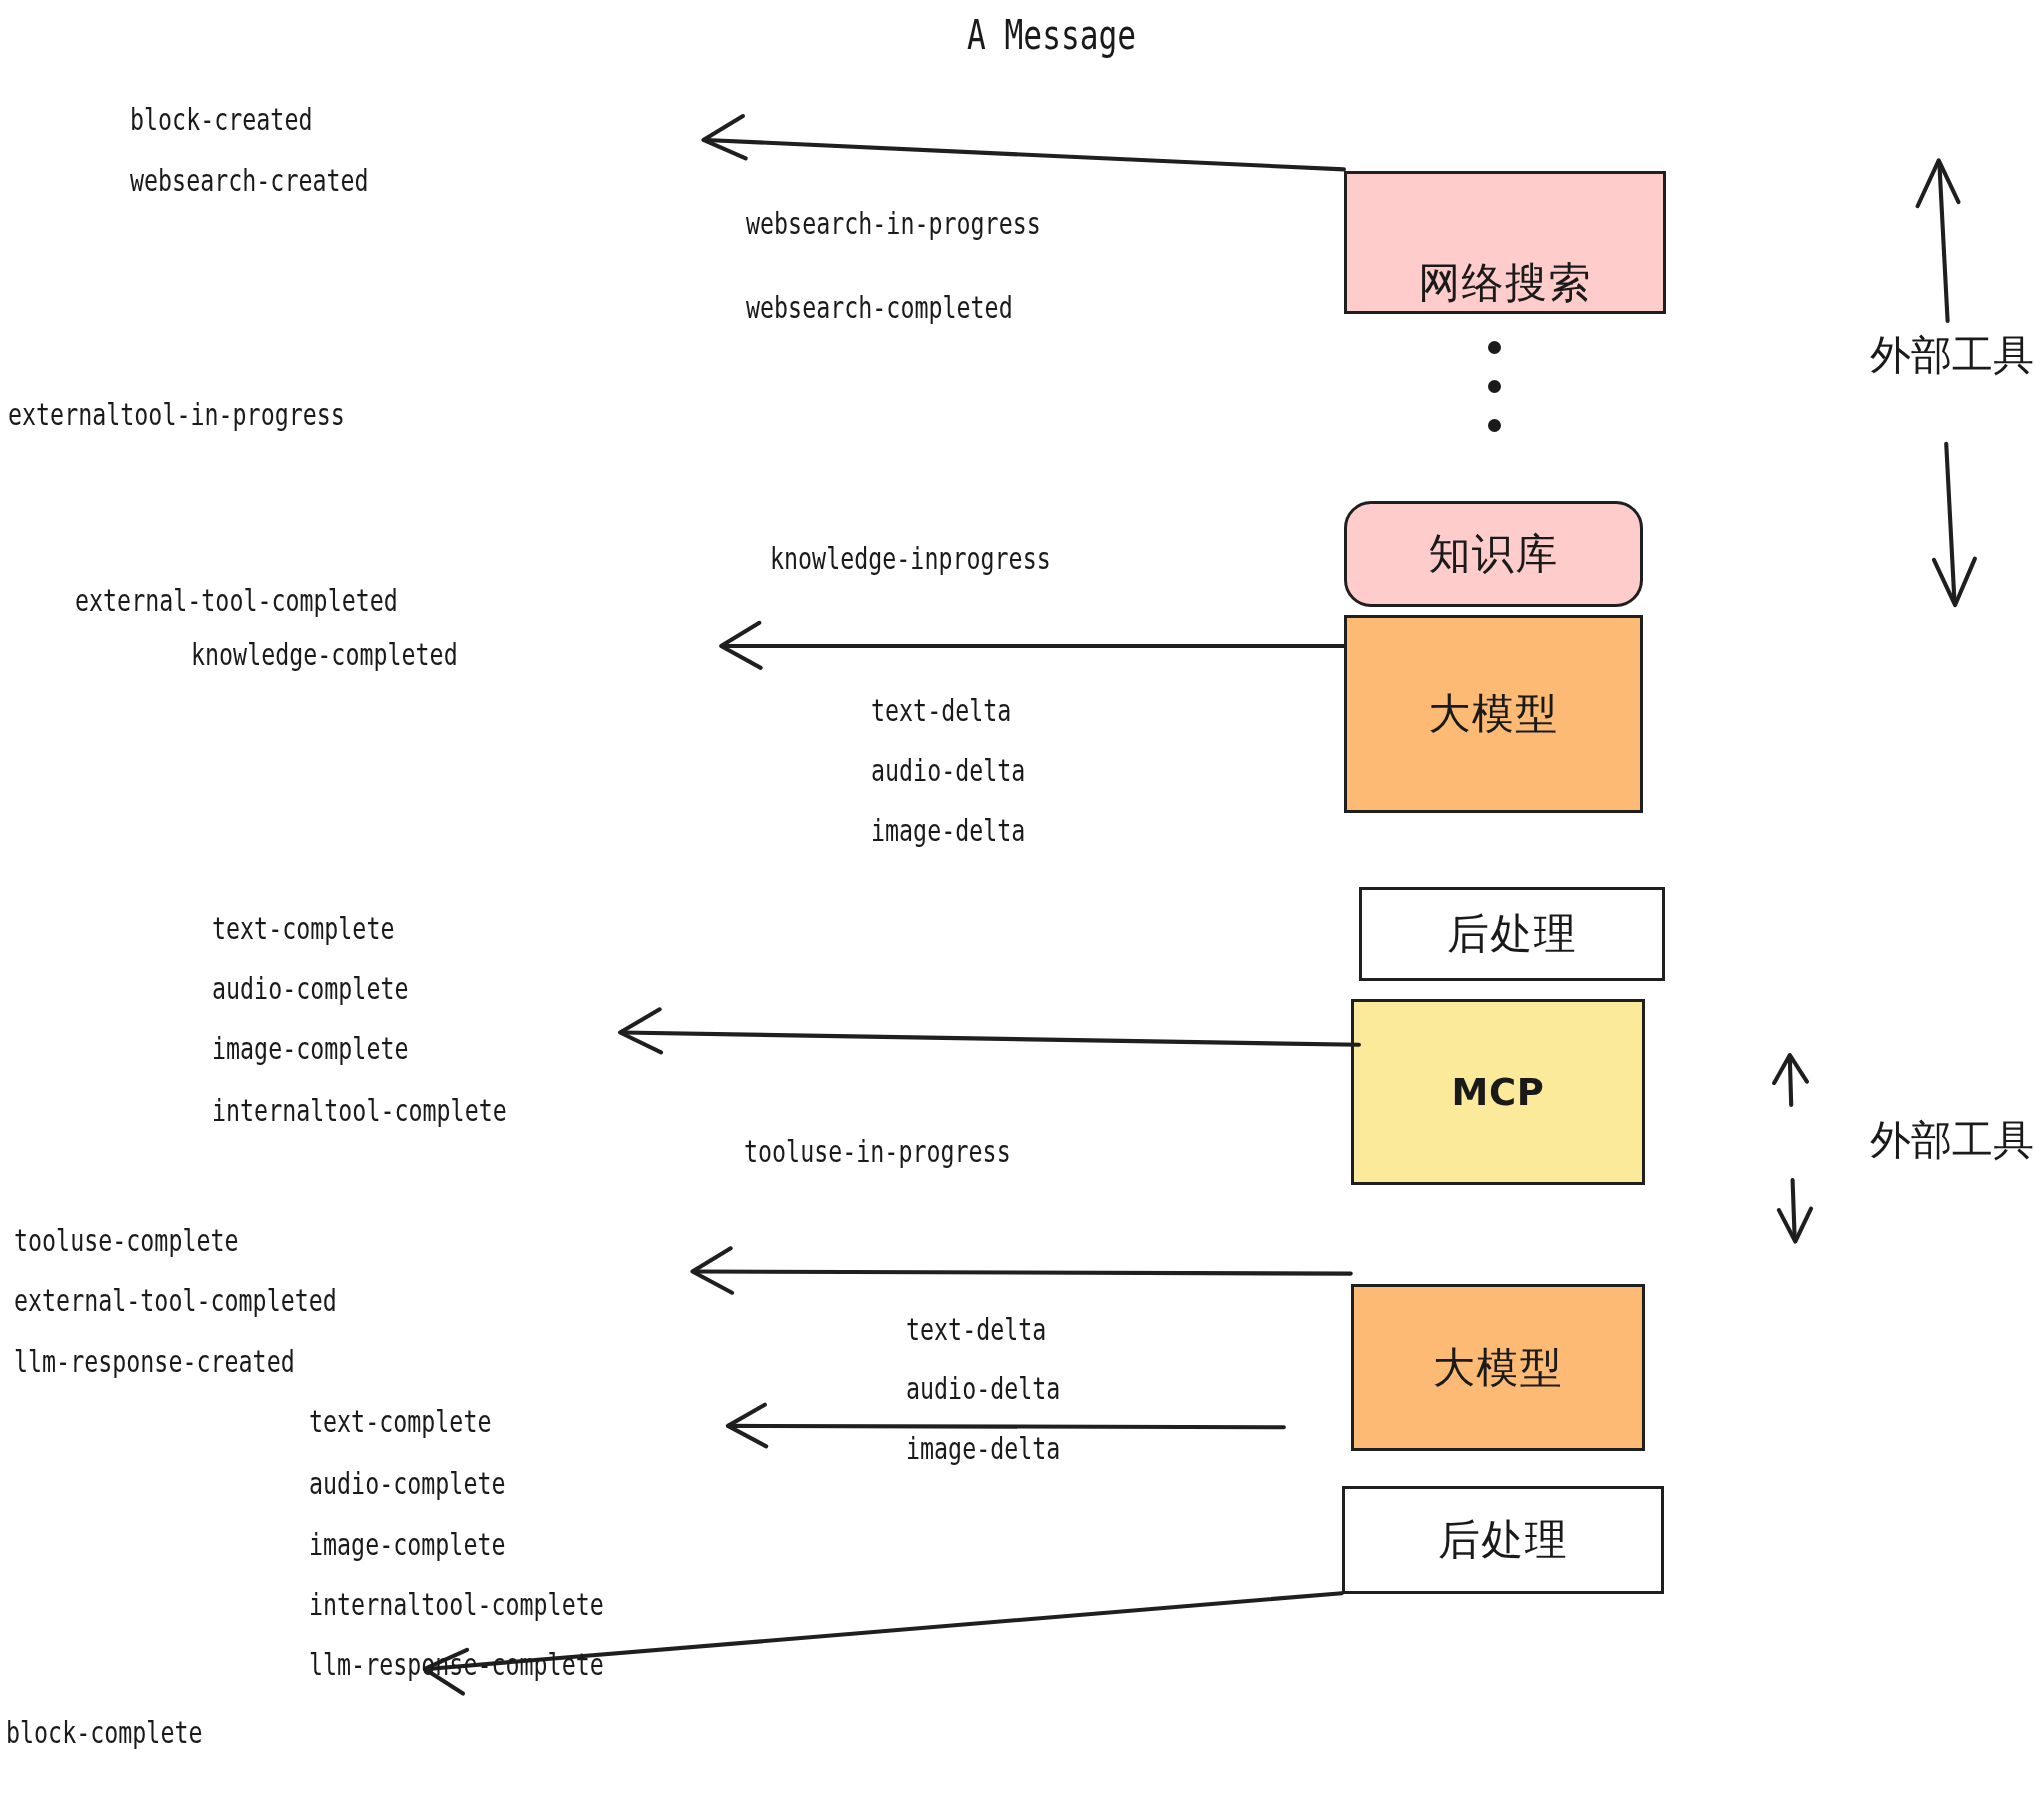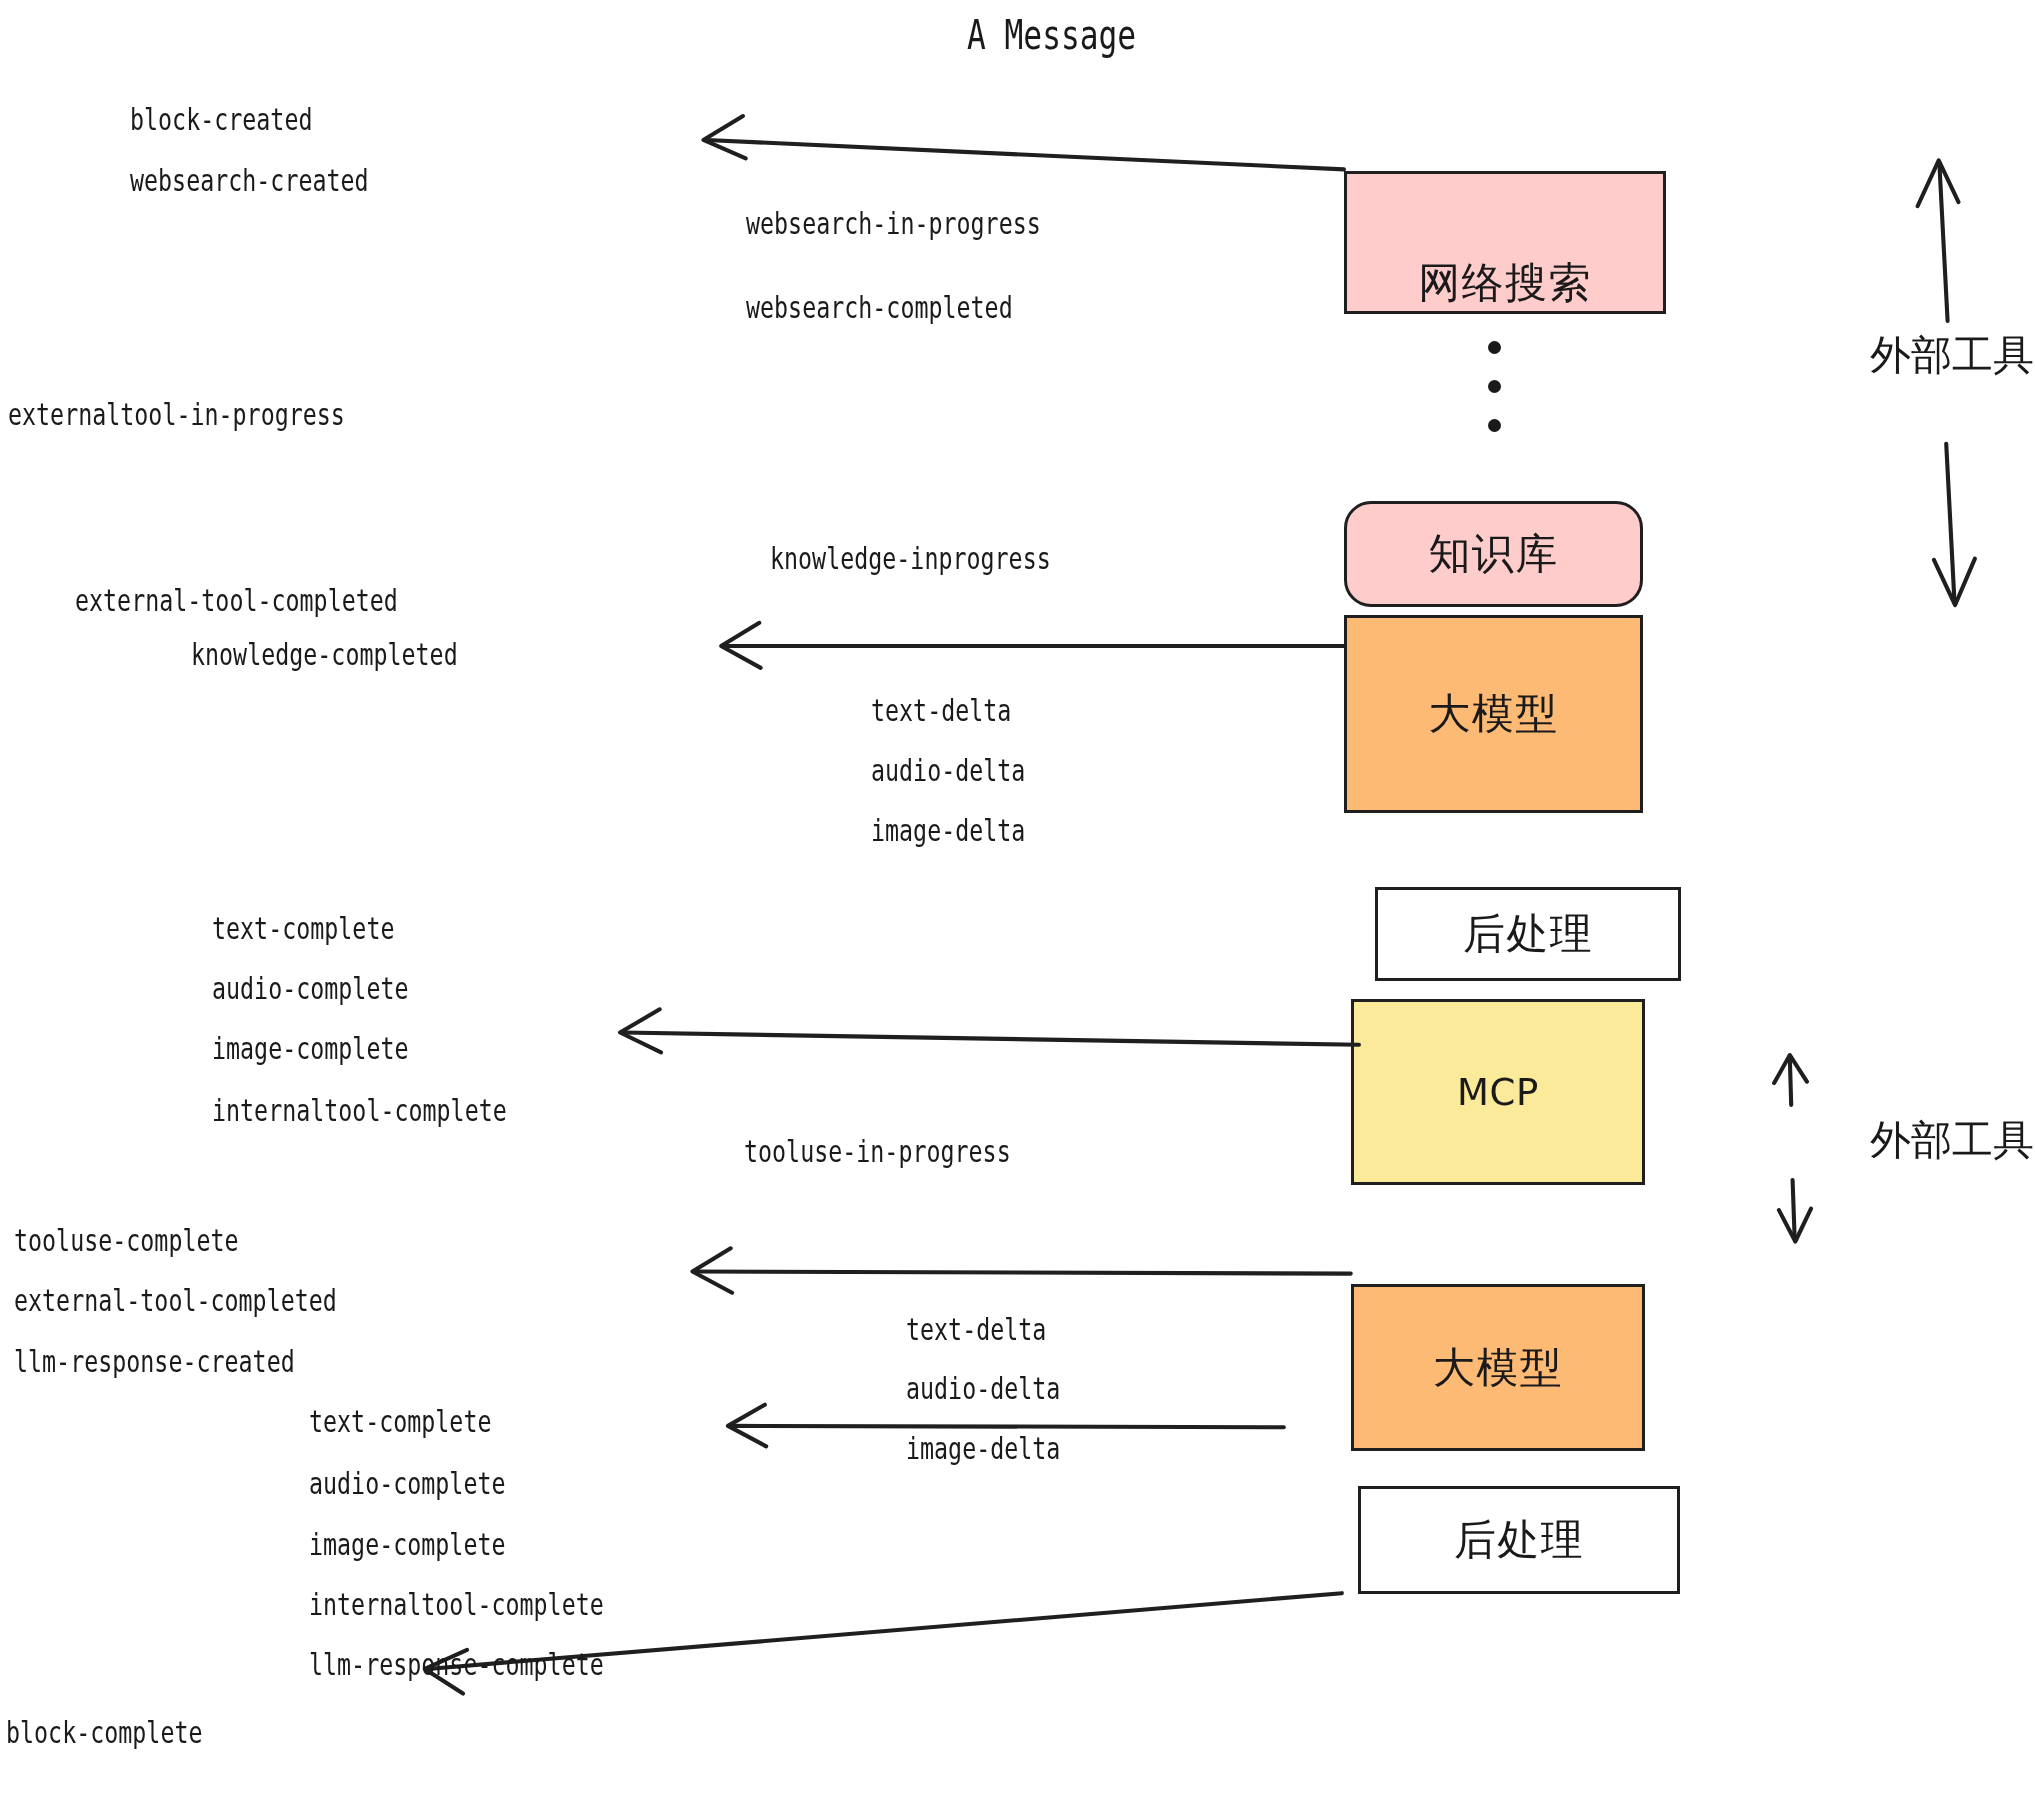--- a/index.html
+++ b/index.html
@@ -43,26 +43,26 @@
     box-sizing:border-box;
     border:3.4px solid #1f1f1f;
     display:flex;
     align-items:center;
     justify-content:center;
     font-family:"DejaVu Sans", sans-serif;
     color:#1a1a1a;
   }
   .box span{ display:block; }
   .box.cjk span{ font-size:42px; letter-spacing:1.4px; }
-  .box.lat span{ font-size:37px; font-weight:400; letter-spacing:0.7px;
+  .box.lat span{ font-size:37px; font-weight:700; letter-spacing:0.7px;
                  font-family:"DejaVu Sans", sans-serif; }
   .pink  { background:#FFCCCC; }
   .green { background:#fdba74;align-items:center; }
   .yellow{ background:#FCEA9B; }
-  .white { background:#ffffff;margin-left:16px; }
+  .white { background:#ffffff; }
 
   
   .side{
     position:absolute;
     white-space:pre;
     color:#1a1a1a;
     font-family:"DejaVu Sans", sans-serif;
     font-size:41px;
     line-height:1;
     margin-left:40px;

